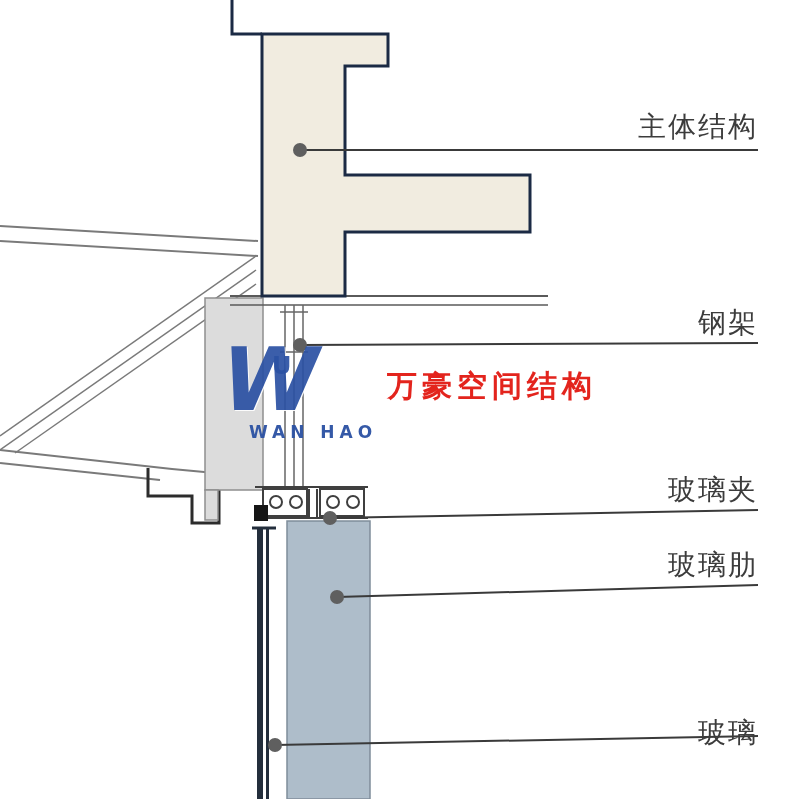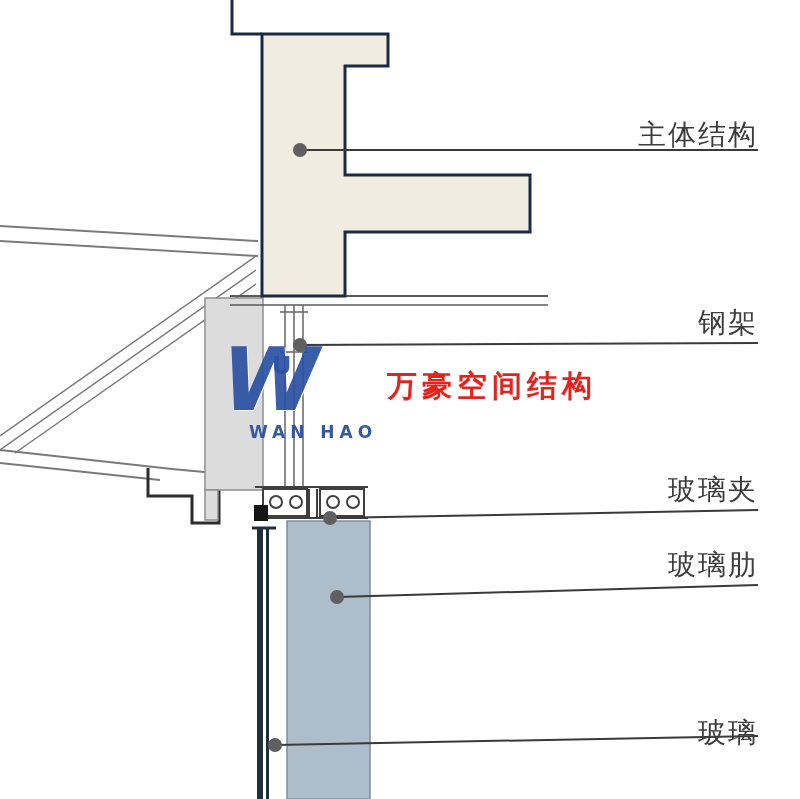--- a/index.html
+++ b/index.html
@@ -24,21 +24,21 @@
     position: absolute;
     right: 42px;
     text-align: right;
     font-size: 28px;
     font-weight: 500;
     color: #3c3c3c;
     letter-spacing: 2px;
     white-space: nowrap;
     z-index: 3;
   }
-  .label-main  { top: 116px; }
+  .label-main  { top: 108px; }
   .label-steel { top: 304px; }
   .label-clamp { top: 471px; }
   .label-rib   { top: 546px; text-align: center; }
   .label-glass { top: 714px; }
 
   .wm {
     position: absolute;
     z-index: 4;
     white-space: nowrap;
   }

